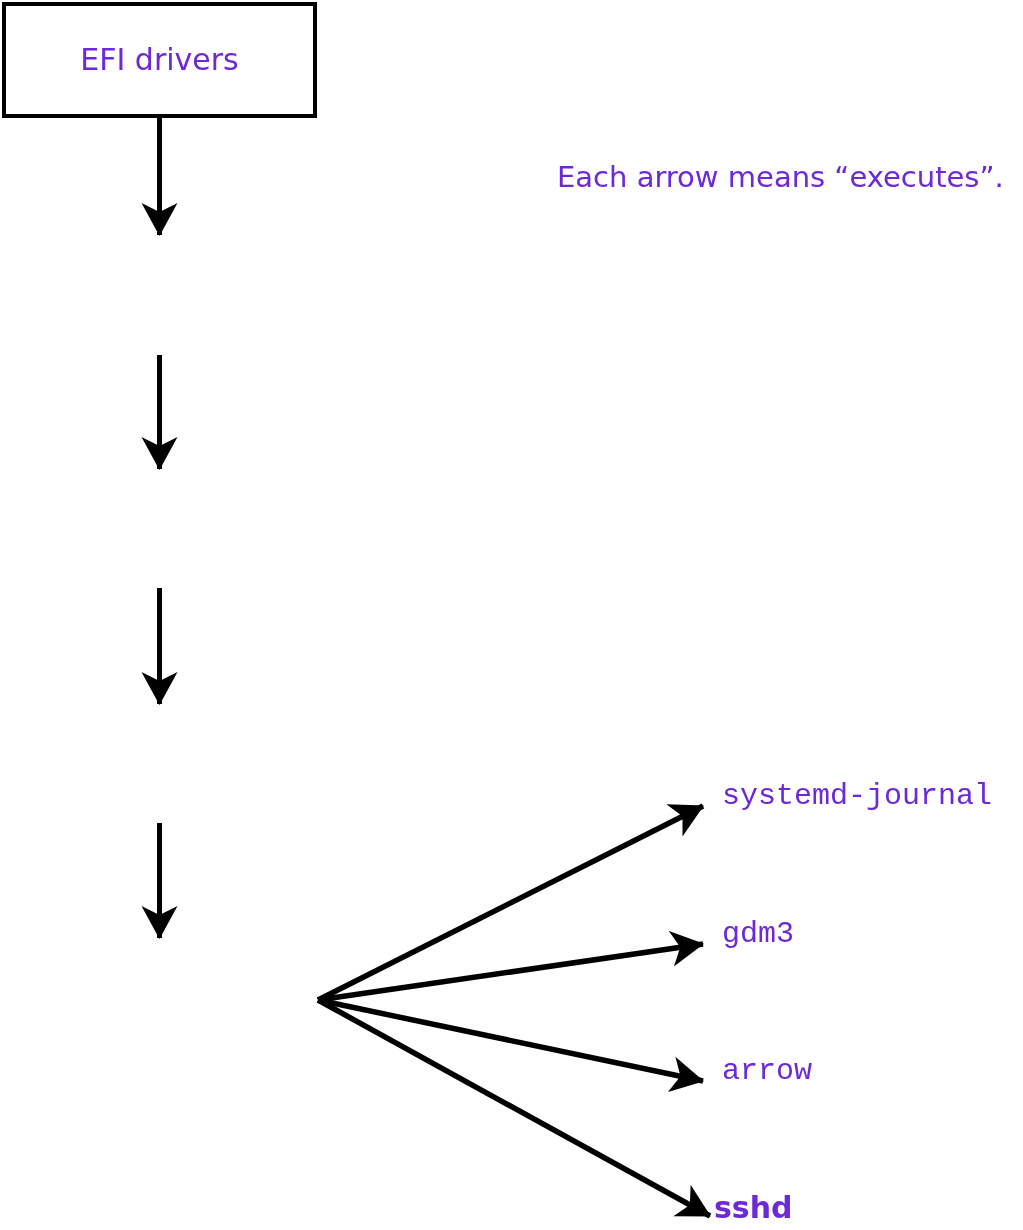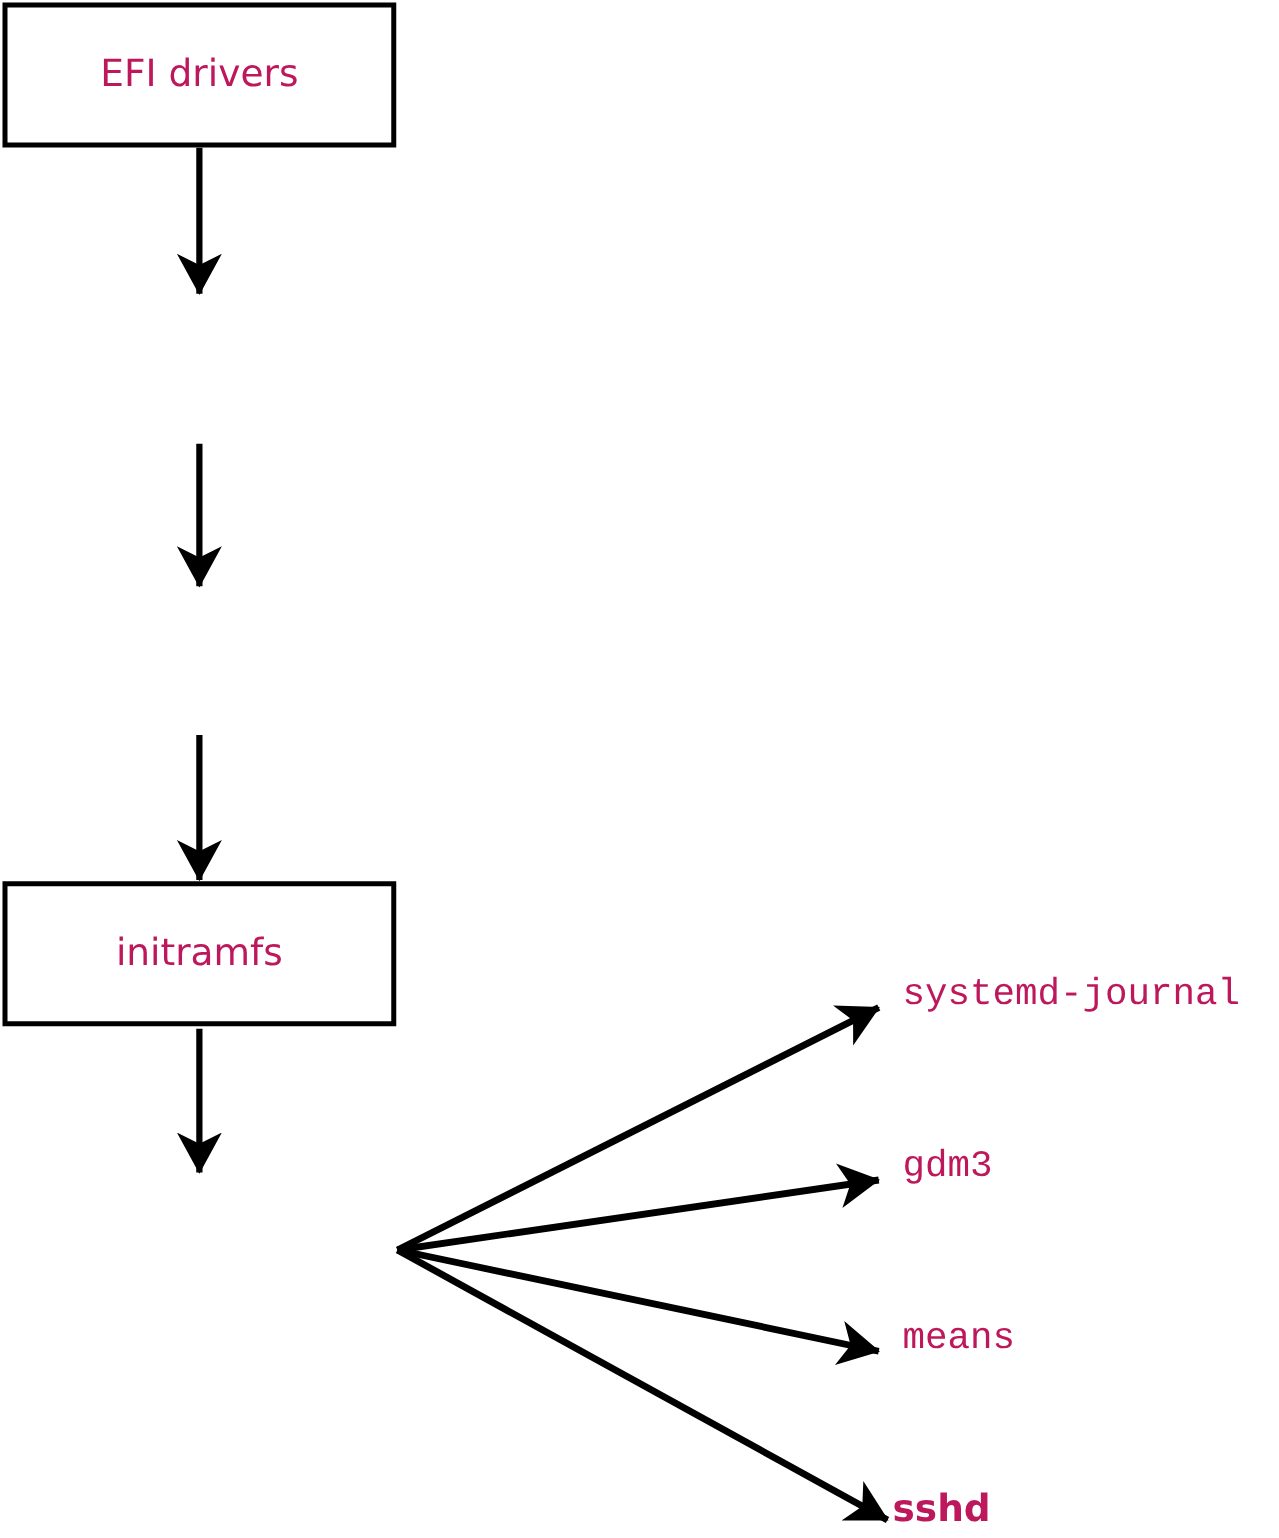--- a/index.html
+++ b/index.html
@@ -6,21 +6,21 @@
     margin: 0;
     padding: 0;
     background: #ffffff;
   }
   .canvas {
     position: relative;
     width: 1023px;
     height: 1230px;
     background: #ffffff;
     overflow: hidden;
-    color: #be185d;
+    color: #6d28d9;
     font-family: "DejaVu Sans", sans-serif;
   }
   .arrows-layer {
     position: absolute;
     left: 0;
     top: 0;
   }
   .node {
     position: absolute;
     left: 2px;
@@ -79,23 +79,21 @@
 
     <line x1="318" y1="1000" x2="703" y2="806" stroke="#000000" stroke-width="5.5" marker-end="url(#stealth-head)"></line>
     <line x1="318" y1="1000" x2="703" y2="944" stroke="#000000" stroke-width="5.5" marker-end="url(#stealth-head)"></line>
     <line x1="318" y1="1000" x2="703" y2="1081" stroke="#000000" stroke-width="5.5" marker-end="url(#stealth-head)"></line>
     <line x1="318" y1="1000" x2="710" y2="1216" stroke="#000000" stroke-width="5.5" marker-end="url(#stealth-head)"></line>
   </svg>
 
   <div class="node" style="top:2px">
     <span class="node-label">EFI drivers</span>
   </div>
-  <div class="node" style="top:705px">
-    <span class="node-label">initramfs</span>
-  </div>
 
+  <div class="note">Each arrow means “executes”.</div>
 
   <div class="proc mono" style="left:722px; top:781px">systemd-journal</div>
   <div class="proc mono" style="left:722px; top:919px">gdm3</div>
-  <div class="proc mono" style="left:722px; top:1056px">means</div>
+  <div class="proc mono" style="left:722px; top:1056px">arrow</div>
   <div class="proc sans" style="left:714px; top:1193px">sshd</div>
 
 </div>
 
 </body></html>

